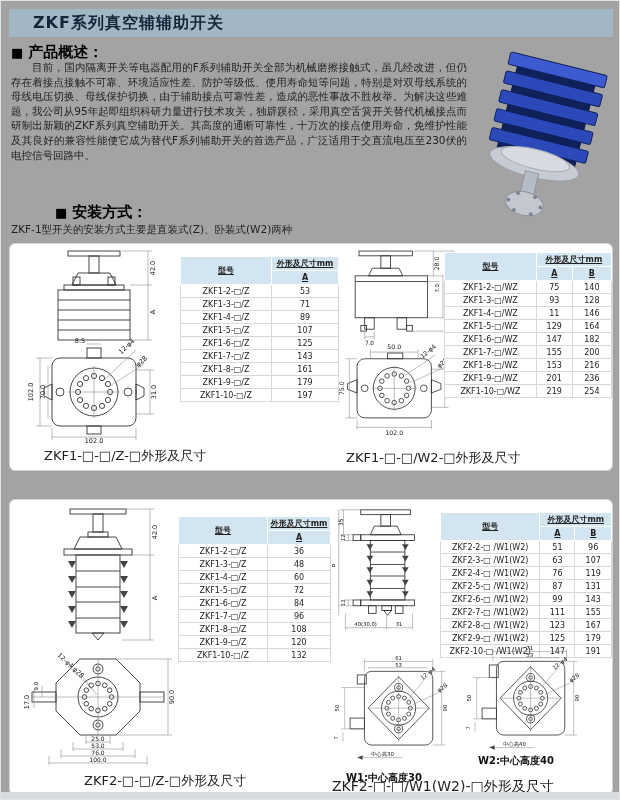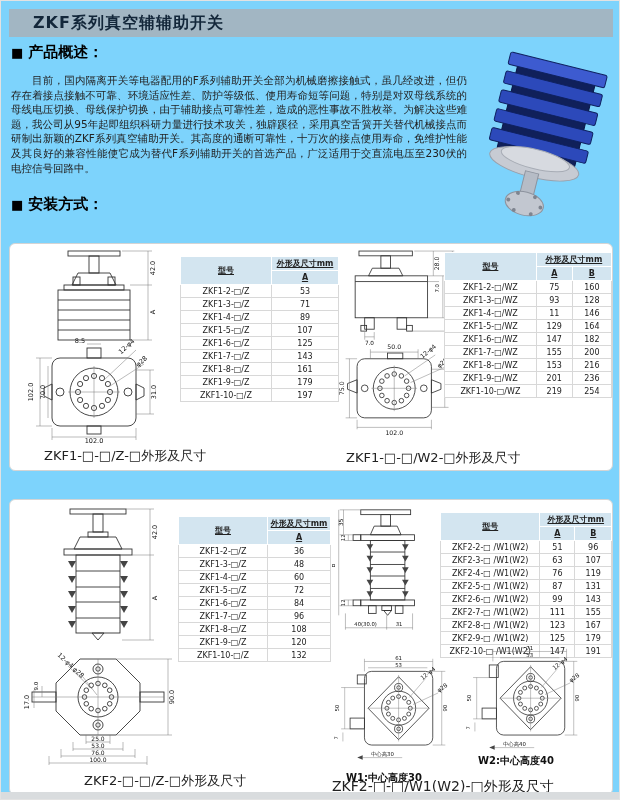--- a/index.html
+++ b/index.html
@@ -1,23 +1,23 @@
 <!DOCTYPE html>
 <html><head>
 <meta charset="utf-8">
 <style>
   html,body{margin:0;padding:0;background:#f2f2f2;}
-  #page{position:relative;width:620px;height:800px;background:#7dd3fc;border:1px solid #e2e2e2;
+  #page{position:relative;width:620px;height:800px;background:#a3a3a3;border:1px solid #e2e2e2;
         font-family:"DejaVu Sans",sans-serif;color:#1a1a1a;overflow:hidden;box-sizing:border-box;}
   .hdrbar{position:absolute;left:8px;top:8px;width:604px;height:28px;background:#a2b6c3;
           color:#13273a;font-size:16px;font-weight:bold;line-height:28px;padding-left:24px;
           letter-spacing:1px;box-sizing:border-box;}
   .sechead{position:absolute;left:10px;font-size:15px;font-weight:bold;color:#000;}
   .sechead .sq{font-size:13px;margin-right:5px;}
-  .para{position:absolute;left:10px;top:72px;width:456px;font-size:10.5px;line-height:14.6px;
+  .para{position:absolute;left:10px;top:59px;width:456px;font-size:10.5px;line-height:14.6px;
         text-align:justify;text-indent:21px;color:#222;}
   .note{position:absolute;font-size:10.5px;color:#222;}
   .photo{position:absolute;left:468px;top:46px;width:146px;height:186px;}
   .secbox{position:absolute;left:8px;width:602px;border:1px solid #d4d4d4;border-radius:6px;background:#fff;}
   .cap{position:absolute;font-size:13px;color:#222;white-space:nowrap;}
   .wlab{position:absolute;font-size:10px;font-weight:bold;color:#111;white-space:nowrap;}
   table.spec{border-collapse:collapse;position:absolute;background:#fff;}
   table.spec th{background:#d3e5f0;border:1px solid #fff;font-size:8px;font-weight:bold;
                 color:#222;padding:1px 2px;height:11px;text-decoration:underline;}
   table.spec td{border:1px solid #d8d8d8;font-size:8px;color:#222;text-align:center;
@@ -64,24 +64,25 @@
         <circle cx="92" cy="160" r="2"></circle>
           <circle cx="84" cy="169" r="2"></circle>
           <circle cx="66" cy="169" r="2"></circle>
         <circle cx="58" cy="160" r="2"></circle>
           <circle cx="66" cy="151" r="2"></circle>
           <circle cx="84" cy="151" r="2"></circle>
       </g>
     </g>
   </svg>
 
-  <div class="sechead" style="top:194px;">
+  <div class="sechead" style="top:202px;margin-left:44px;">
     <span class="sq">■</span><span>安装方式：</span>
   </div>
 
+  <div class="note" style="left:10px;top:222px;">ZKF-1型开关的安装方式主要是直装式(Z)、卧装式(W2)两种</div>
 
   <div class="secbox" style="top:242px;height:226px;">
 
     <svg class="dwg" style="left:14px;top:4px;width:150px;height:196px;" viewBox="0 0 150 196">
       <g>
         <rect x="44" y="3" width="52" height="5"></rect>
         <rect x="65" y="8" width="10" height="17"></rect>
         <polygon points="54,25 86,25 92,37 48,37"></polygon>
         <rect x="49" y="29" width="7" height="8"></rect>
           <rect x="84" y="29" width="7" height="8"></rect>
@@ -274,21 +275,21 @@
           </tr>
         <tr>
             <th style="width:34px;">A</th>
             <th style="width:38px;">B</th>
           </tr>
       </thead>
       <tbody>
           <tr>
             <td>ZKF1-2-□/WZ</td>
             <td>75</td>
-            <td>160</td>
+            <td>140</td>
           </tr>
           <tr>
             <td>ZKF1-3-□/WZ</td>
             <td>93</td>
             <td>128</td>
           </tr>
           <tr>
             <td>ZKF1-4-□/WZ</td>
             <td>11</td>
             <td>146</td>

